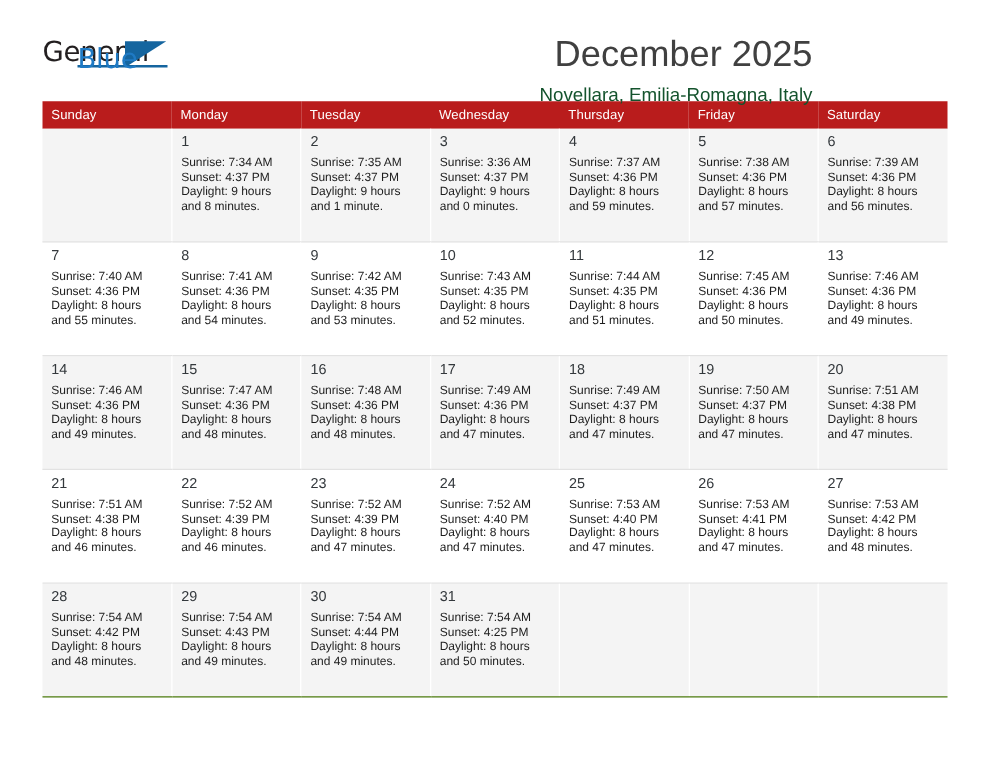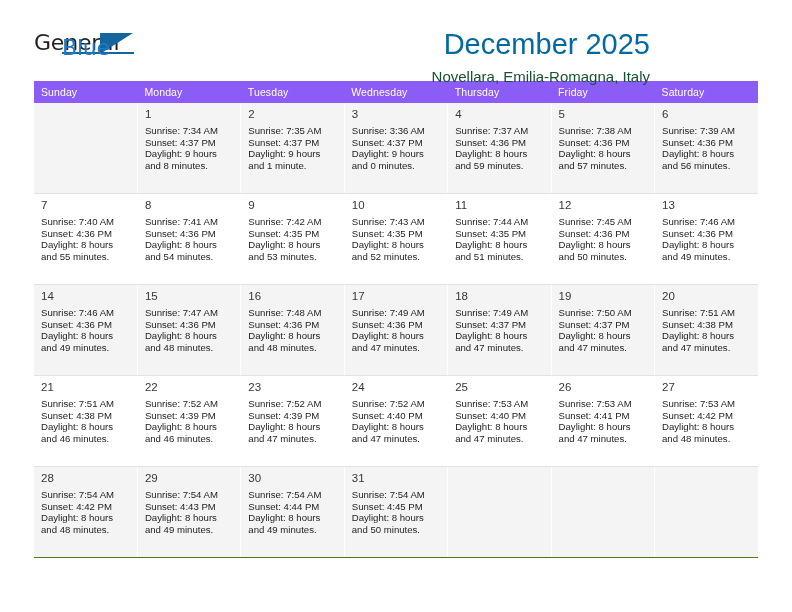--- a/index.html
+++ b/index.html
@@ -74,21 +74,21 @@
   }
 
   .titles {
     text-align: right;
     flex: 1 1 auto;
     padding-top: 0px;
   }
   .cal-title {
     font-size: 29px;
     line-height: 34px;
-    color: #0369a1;
+    color: #404040;
     font-weight: normal;
     white-space: nowrap;
   }
   .cal-subtitle {
     font-size: 15px;
     line-height: 20px;
     color: #14532d;
     margin-top: 6px;
     white-space: nowrap;
   }
@@ -96,21 +96,21 @@
   
   .calendar {
     margin-top: 9px;
     width: 724px;
     border-collapse: collapse;
     table-layout: fixed;
   }
   .calendar col { width: 103.43px; }
 
   .calendar thead th {
-    background: #8b5cf6;
+    background: #b91c1c;
     color: #ffffff;
     font-size: 10.5px;
     font-weight: normal;
     text-align: left;
     padding: 5px 0 5px 7px;
     height: 19px;
     box-sizing: border-box;
     border: none;
     letter-spacing: 0.1px;
   }
@@ -534,21 +534,21 @@
                 <div>Daylight: 8 hours</div>
                 <div>and 49 minutes.</div>
               </div>
             </div>
           </td>
           <td>
             <div class="cell">
               <div class="day-num">31</div>
               <div class="day-info">
                 <div>Sunrise: 7:54 AM</div>
-                <div>Sunset: 4:45 PM</div>
+                <div>Sunset: 4:25 PM</div>
                 <div>Daylight: 8 hours</div>
                 <div>and 50 minutes.</div>
               </div>
             </div>
           </td>
           <td>
             <div class="cell empty">
               <div class="day-num"></div>
             </div>
           </td>

